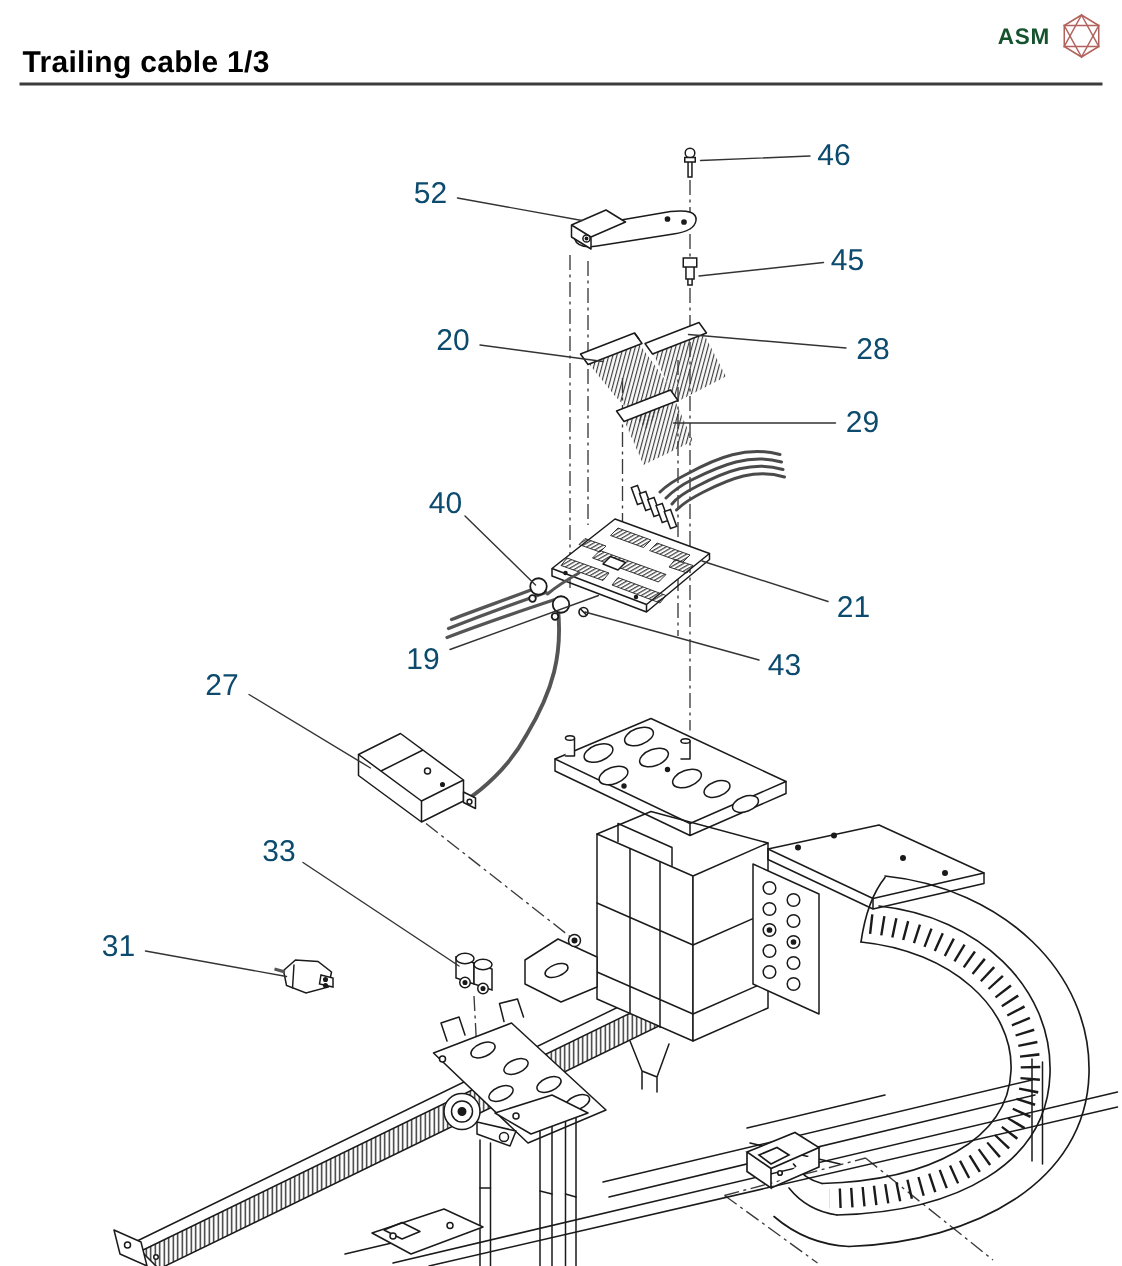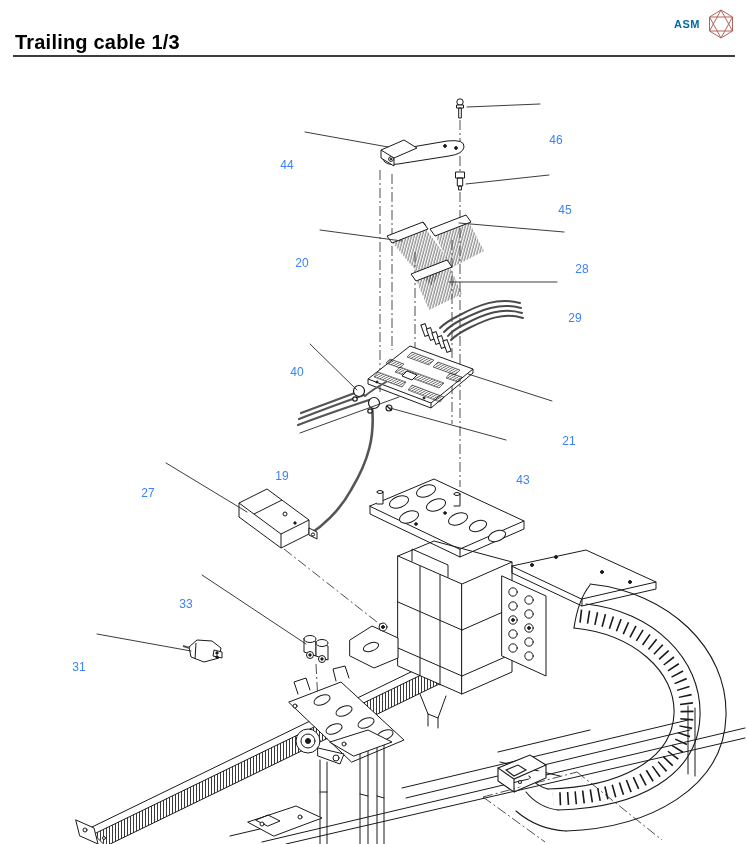--- a/index.html
+++ b/index.html
@@ -2,25 +2,25 @@
 <html><head>
 <meta charset="utf-8">
 <style>
   html,body{margin:0;padding:0;background:#fff;}
   .page{position:relative;width:748px;height:844px;background:#fff;overflow:hidden;
         font-family:"Liberation Sans",sans-serif;color:#0a0a0a;}
   .hdr-title{position:absolute;left:15px;top:31px;font-size:20px;font-weight:bold;
              letter-spacing:.2px;color:#000;}
   .hdr-rule{position:absolute;left:13px;top:55px;width:722px;height:2px;background:#3c3c3c;}
   .logo{position:absolute;right:12px;top:8px;display:flex;align-items:center;gap:6px;}
-  .logo-text{font-size:11px;font-weight:600;color:#0369a1;letter-spacing:.5px;}
+  .logo-text{font-size:15px;font-weight:600;color:#14532d;letter-spacing:.5px;}
   .fig{position:absolute;left:0;top:64px;width:748px;height:780px;}
   .fig svg.art{position:absolute;left:0;top:-64px;width:748px;height:844px;}
-  .callout{position:absolute;transform:translate(-50%,-50%);font-size:12px;color:#3b82f6;
-           line-height:1;white-space:nowrap;margin-top:36px;}
+  .callout{position:absolute;transform:translate(-50%,-50%);font-size:20px;color:#0c4a6e;
+           line-height:1;white-space:nowrap;}
 </style>
 </head>
 <body>
 
 <div class="page">
 
   <div class="hdr-title">Trailing cable 1/3</div>
   <div class="hdr-rule"></div>
 
   <div class="logo">
@@ -273,21 +273,21 @@
         <path d="M552,401 L468,374"></path>
         <path d="M300,433 L399,397"></path>
         <path d="M506,440 L390,408"></path>
         <path d="M166,463 L247,512"></path>
         <path d="M202,575 L306,644"></path>
         <path d="M97,634 L191,651"></path>
       </g>
     </svg>
 
     <div class="callout" style="left:556px;top:40px">46</div>
-    <div class="callout" style="left:287px;top:65px">44</div>
+    <div class="callout" style="left:287px;top:65px">52</div>
     <div class="callout" style="left:565px;top:110px">45</div>
     <div class="callout" style="left:302px;top:163px">20</div>
     <div class="callout" style="left:582px;top:169px">28</div>
     <div class="callout" style="left:575px;top:218px">29</div>
     <div class="callout" style="left:297px;top:272px">40</div>
     <div class="callout" style="left:569px;top:341px">21</div>
     <div class="callout" style="left:282px;top:376px">19</div>
     <div class="callout" style="left:523px;top:380px">43</div>
     <div class="callout" style="left:148px;top:393px">27</div>
     <div class="callout" style="left:186px;top:504px">33</div>

